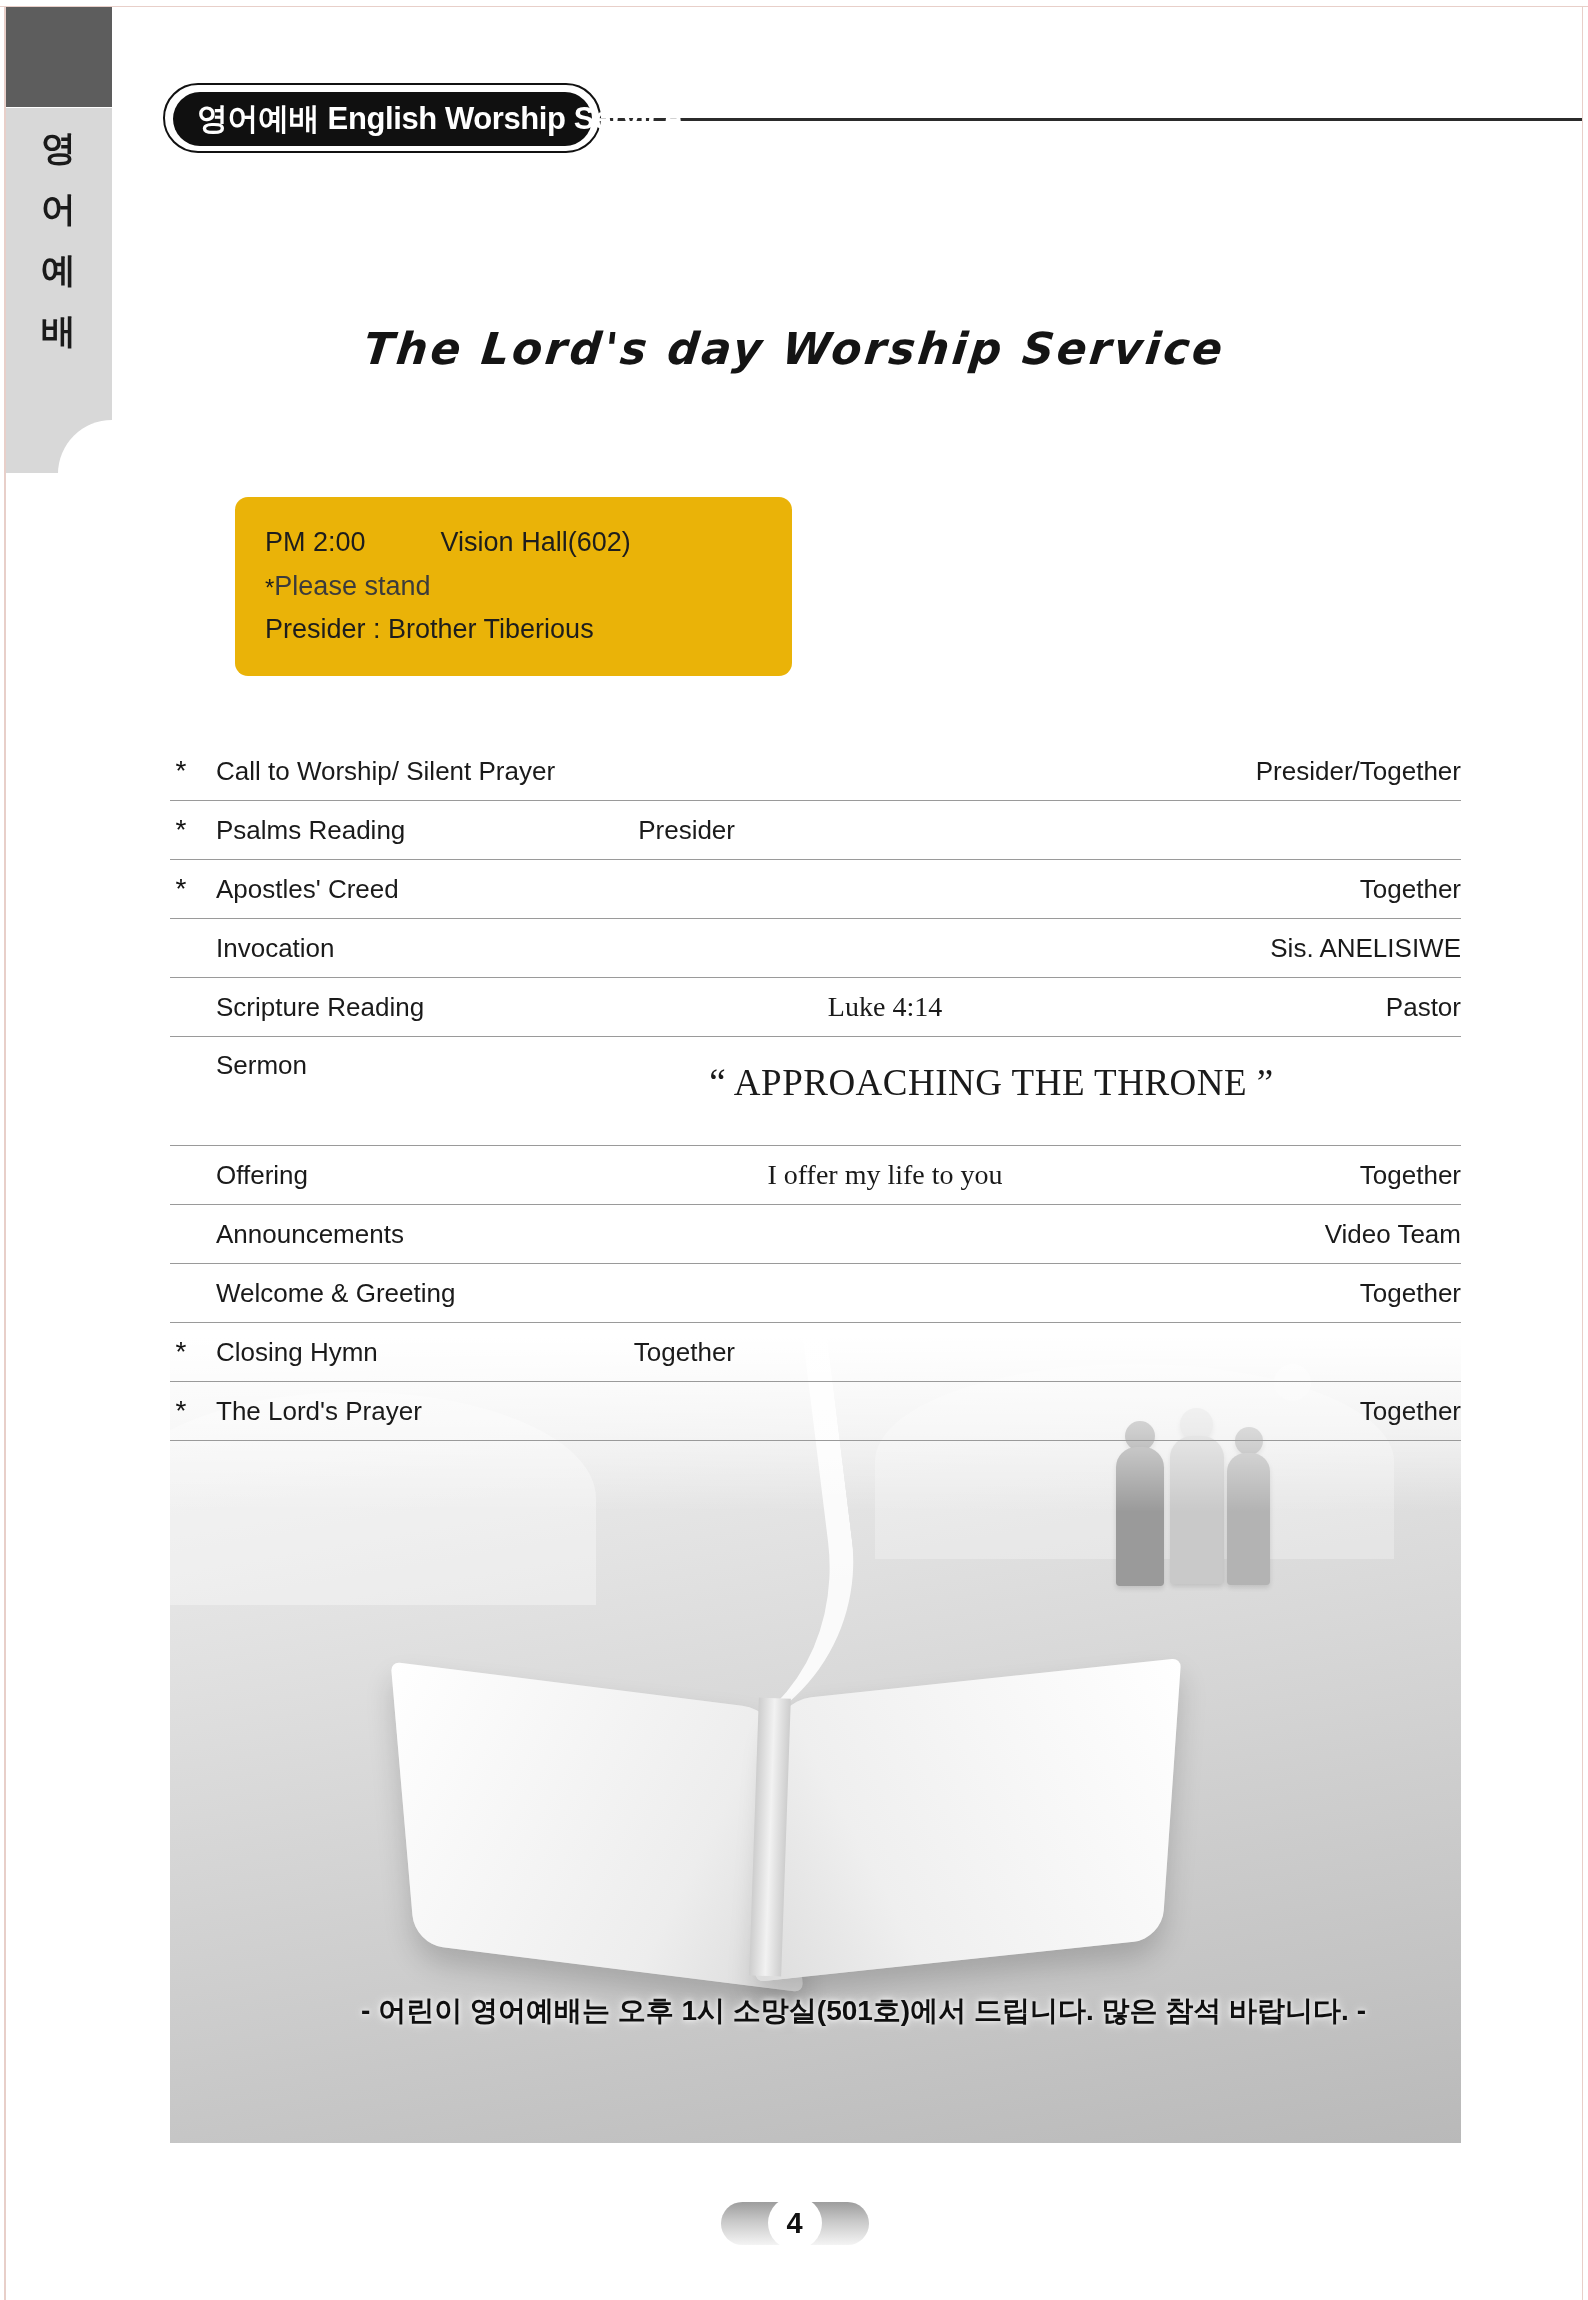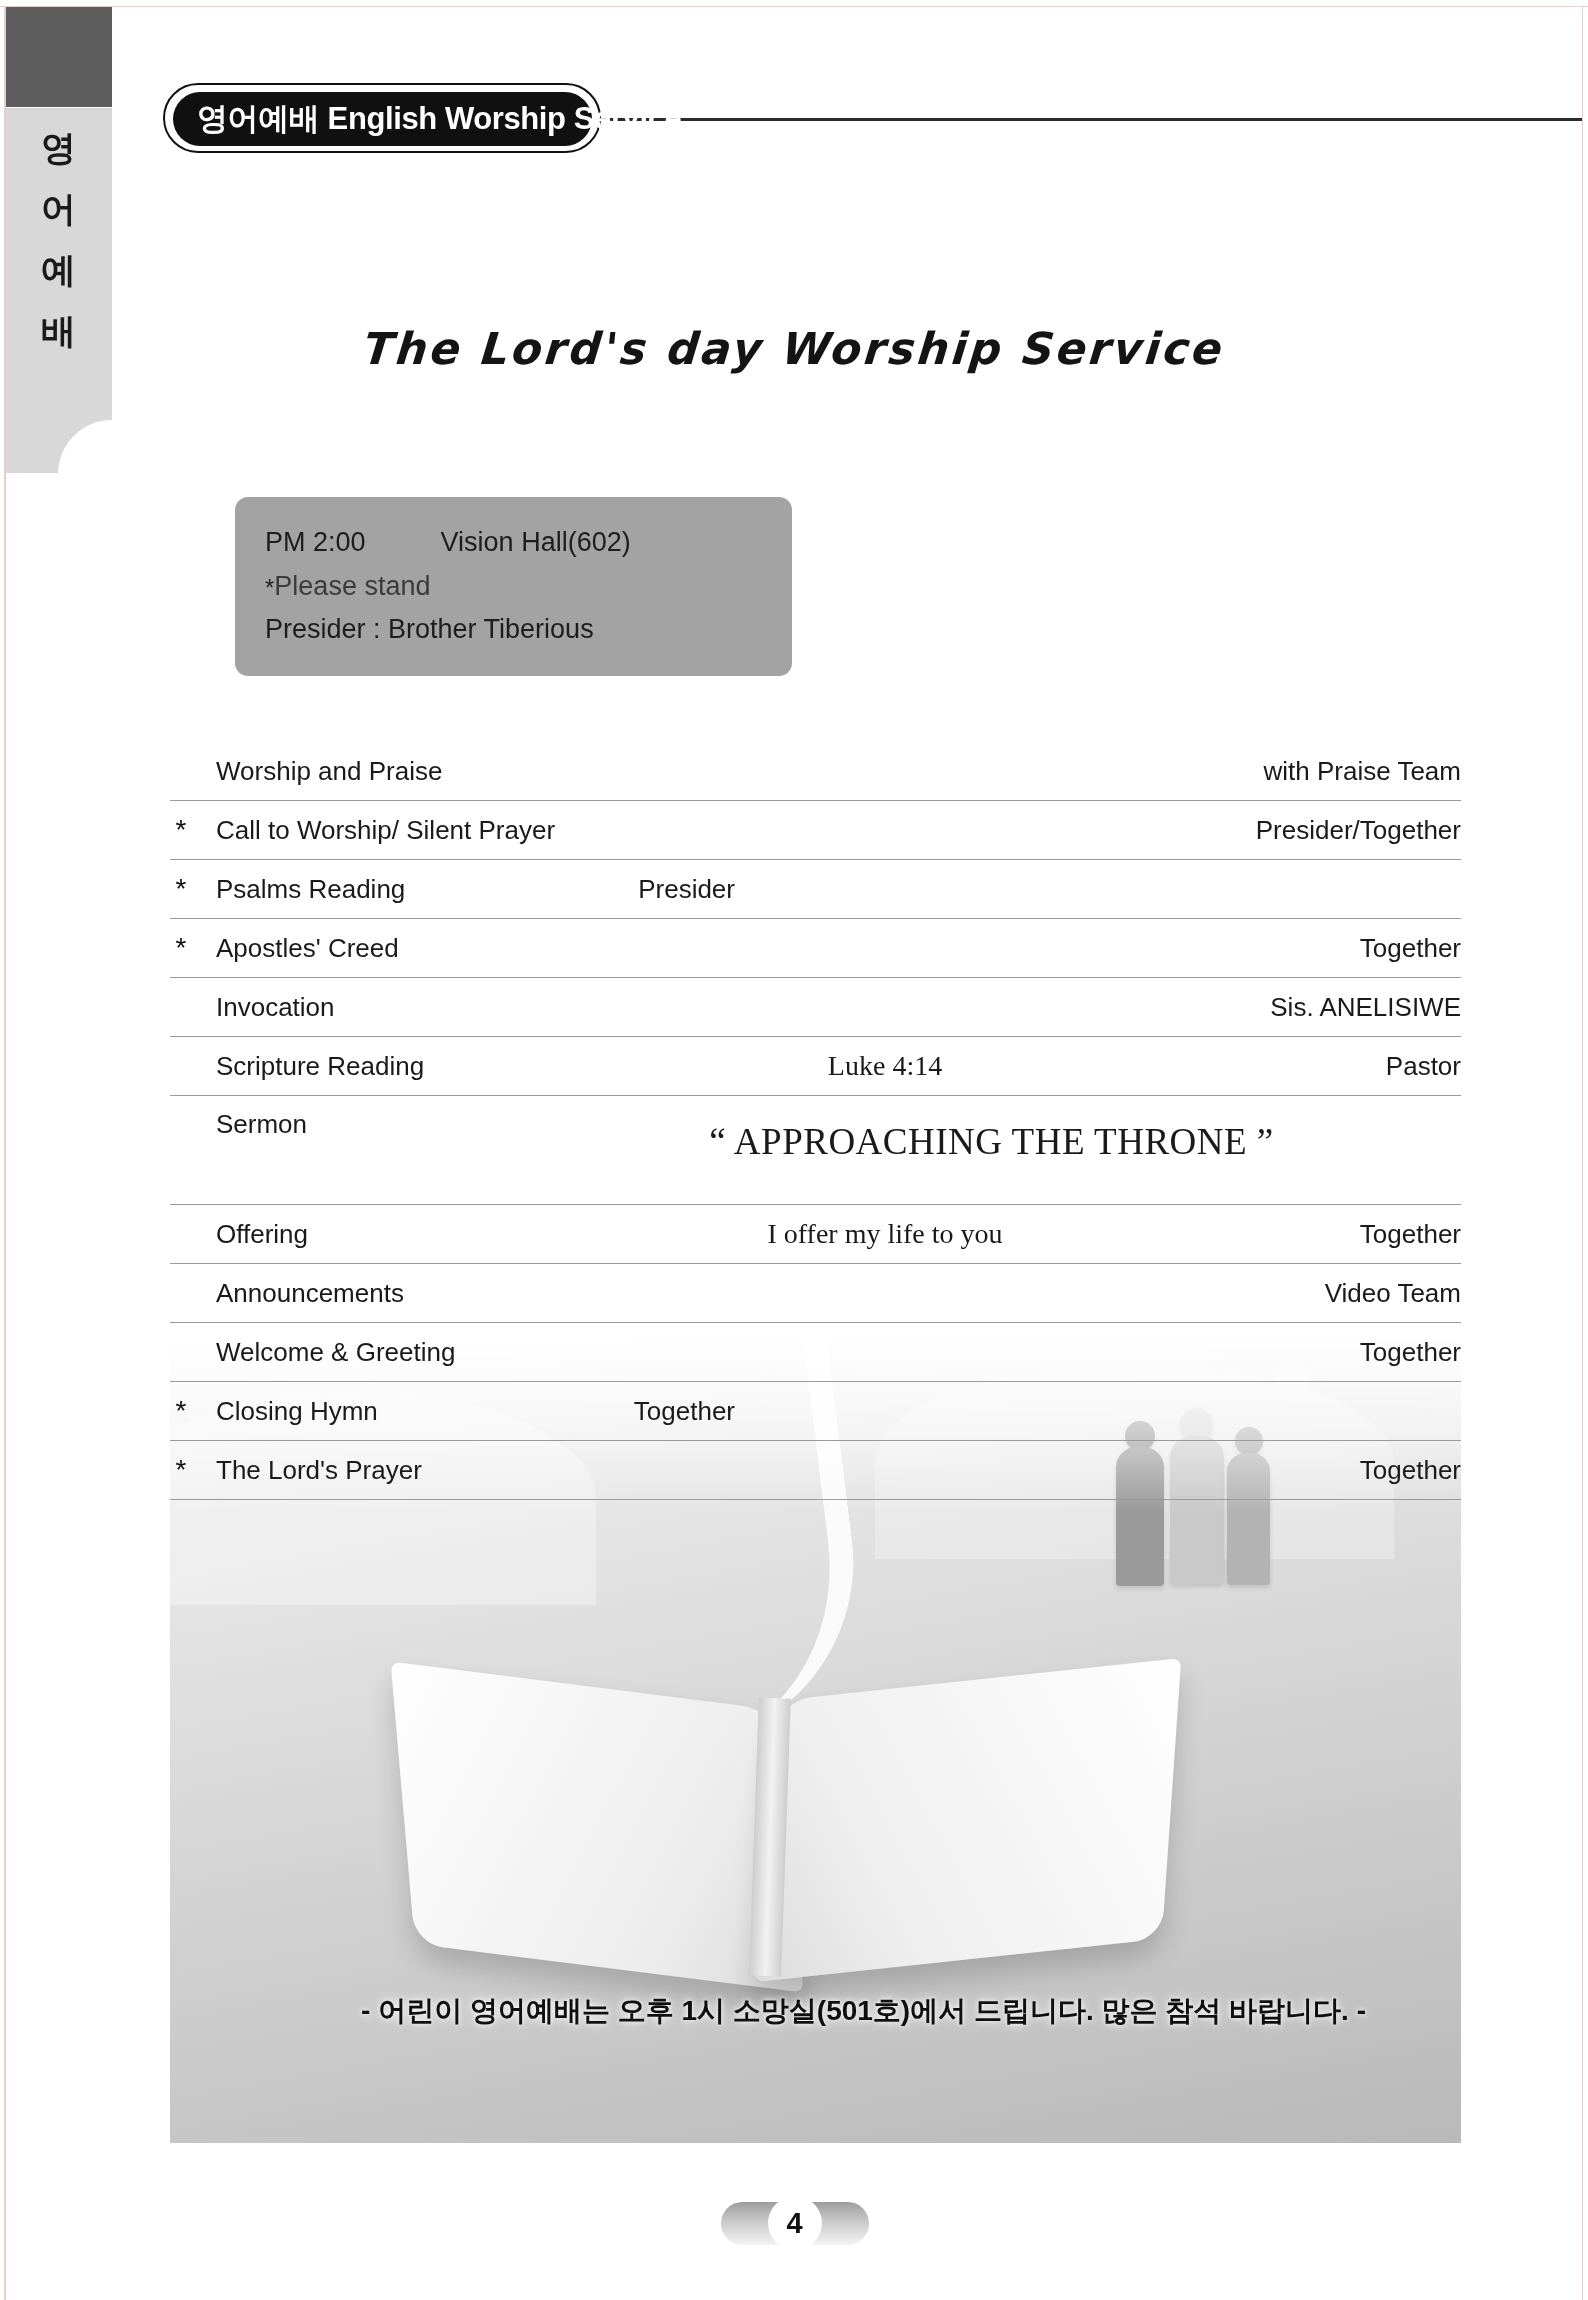--- a/index.html
+++ b/index.html
@@ -141,21 +141,21 @@
     transform: skewX(-6deg);
   }
 
   
   .info-box {
     position: absolute;
     left: 235px;
     top: 497px;
     width: 557px;
     padding: 24px 0 24px 30px;
-    background: #a3a3a3;
+    background: #eab308;
     border-radius: 13px;
     box-sizing: border-box;
     font-size: 27px;
     color: #1d1d1d;
     line-height: 1.62;
   }
   .info-line { white-space: pre; }
   .info-line .ast {
     font-size: 24px;
     vertical-align: -0.9px;
@@ -388,26 +388,20 @@
     <div class="fig body1"></div>
     <div class="fig body2"></div>
     <div class="fig body3"></div>
     <div class="book-left"></div>
     <div class="book-right"></div>
     <div class="book-spine"></div>
   </div>
 
   <div class="order" id="order-list">
       <div class="order-row">
-        <div class="ast-col"></div>
-        <div class="name-col">Worship and Praise</div>
-        <div class="mid-col"></div>
-        <div class="right-col">with Praise Team</div>
-      </div>
-      <div class="order-row">
         <div class="ast-col">*</div>
         <div class="name-col">Call to Worship/ Silent Prayer</div>
         <div class="mid-col"></div>
         <div class="right-col">Presider/Together</div>
       </div>
       <div class="order-row">
         <div class="ast-col">*</div>
         <div class="name-col">Psalms Reading</div>
         <div class="right-col">Presider</div>
       </div>

